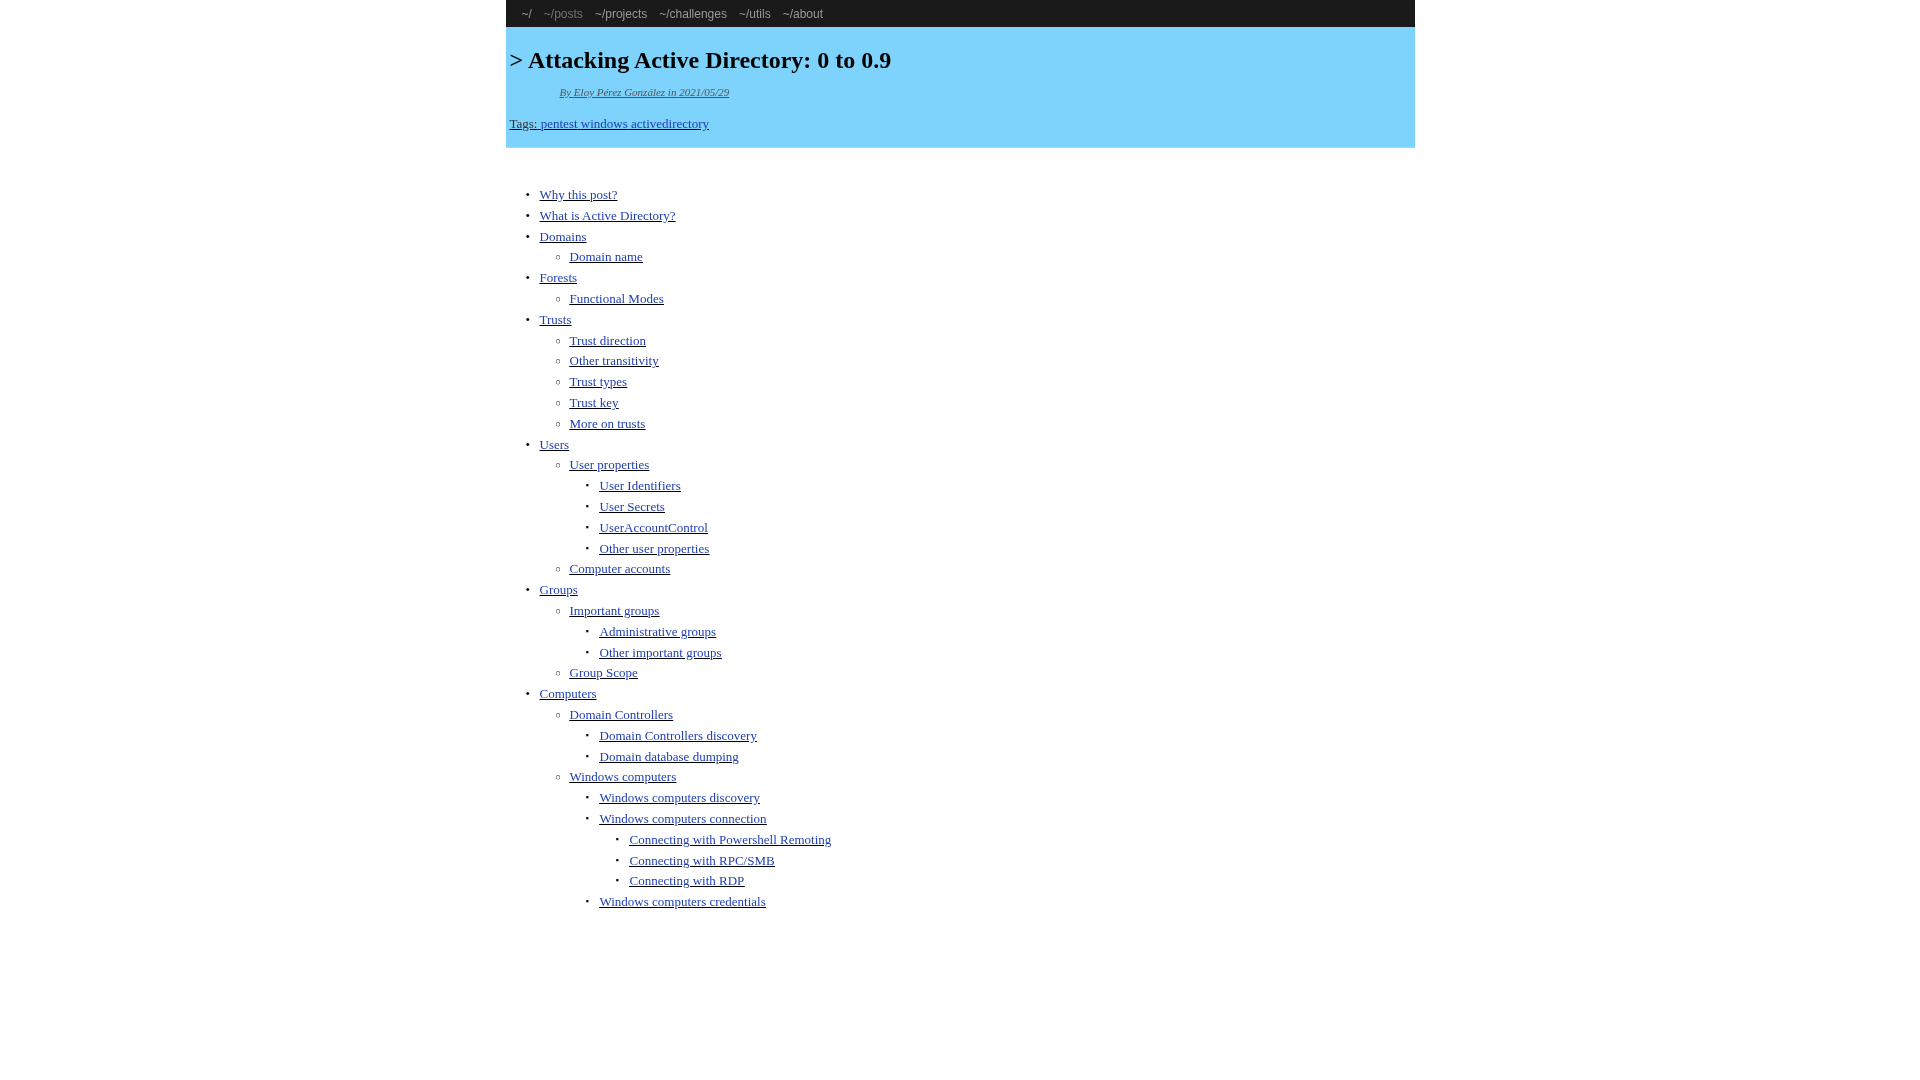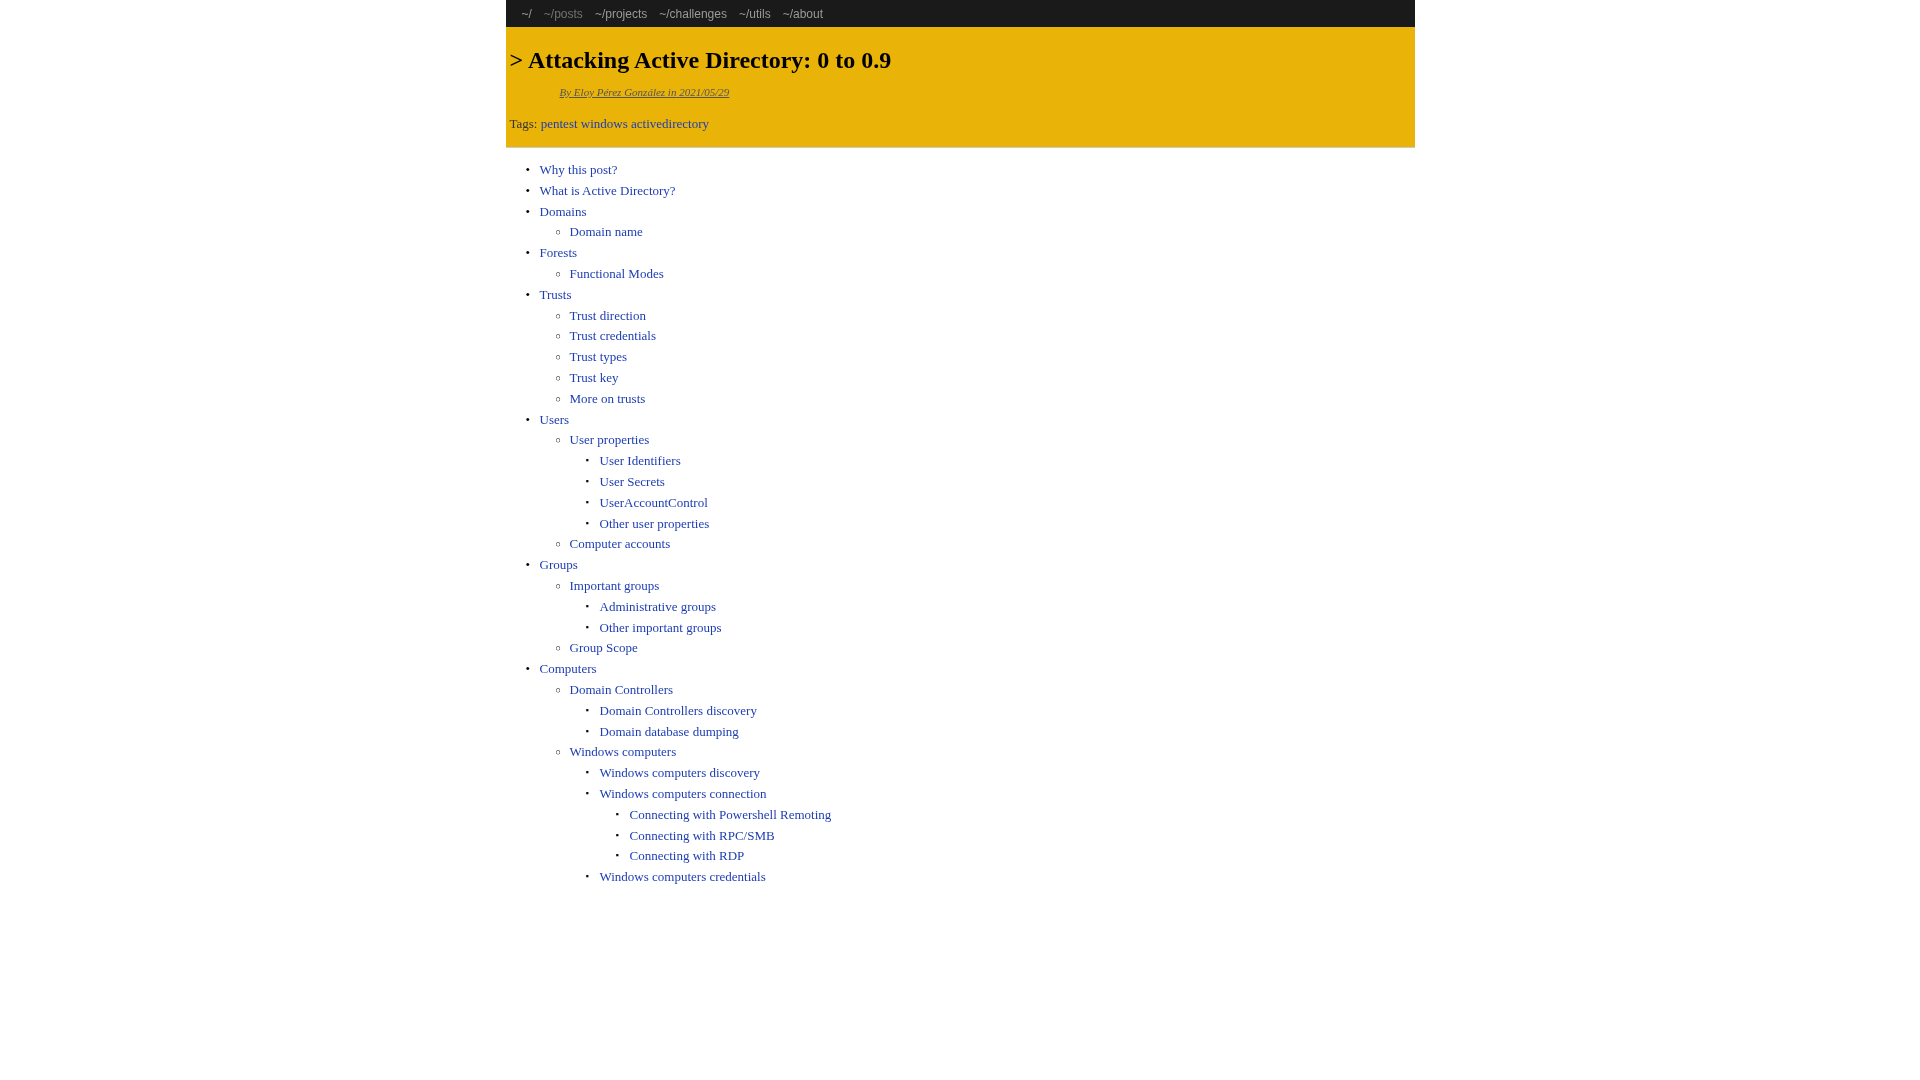--- a/index.html
+++ b/index.html
@@ -27,24 +27,24 @@
       color: #999;
       text-decoration: none;
       font-family: Arial, sans-serif;
       font-size: 12px;
       padding: 0 6px;
     }
     .navbar a.active {
       color: #737373;
     }
     .header-section {
-      background: #eab308;
+      background: #7dd3fc;
       padding: 20px 0 15px 0;
       border-bottom: 1px solid #ccc;
-      margin-bottom: 12px;
+      margin-bottom: 37px;
     }
     .title {
       font-size: 24px;
       font-weight: bold;
       margin-bottom: 12px;
       padding-left: 4px;
     }
     .title-prefix {
       font-weight: bold;
     }
@@ -55,34 +55,36 @@
       padding-left: 54px;
       margin-bottom: 18px;
       text-decoration: underline;
     }
     .author {
       font-style: italic;
     }
     .tags-line {
       font-size: 13px;
       padding-left: 4px;
+      text-decoration: underline;
     }
     .tags-label {
       color: #333;
     }
     .tag-link {
       color: #1e3eb3;
       text-decoration: none;
     }
     .toc {
       padding-left: 4px;
     }
     .toc ul {
       list-style: none;
       padding-left: 0;
+      text-decoration: underline;
     }
     .toc > ul {
       padding-left: 16px;
     }
     .toc li {
       font-size: 13px;
       line-height: 1.6;
       position: relative;
       padding-left: 14px;
     }
@@ -155,21 +157,21 @@
         <li><a href="#">Why this post?</a></li>
         <li><a href="#">What is Active Directory?</a></li>
         <li><a href="#">Domains</a><ul>
             <li><a href="#">Domain name</a></li>
           </ul></li>
         <li><a href="#">Forests</a><ul>
             <li><a href="#">Functional Modes</a></li>
           </ul></li>
         <li><a href="#">Trusts</a><ul>
             <li><a href="#">Trust direction</a></li>
-            <li><a href="#">Trust credentials</a></li>
+            <li><a href="#">Other transitivity</a></li>
             <li><a href="#">Trust types</a></li>
             <li><a href="#">Trust key</a></li>
             <li><a href="#">More on trusts</a></li>
           </ul></li>
         <li><a href="#">Users</a><ul>
             <li><a href="#">User properties</a><ul>
                 <li><a href="#">User Identifiers</a></li>
                 <li><a href="#">User Secrets</a></li>
                 <li><a href="#">UserAccountControl</a></li>
                 <li><a href="#">Other user properties</a></li>

